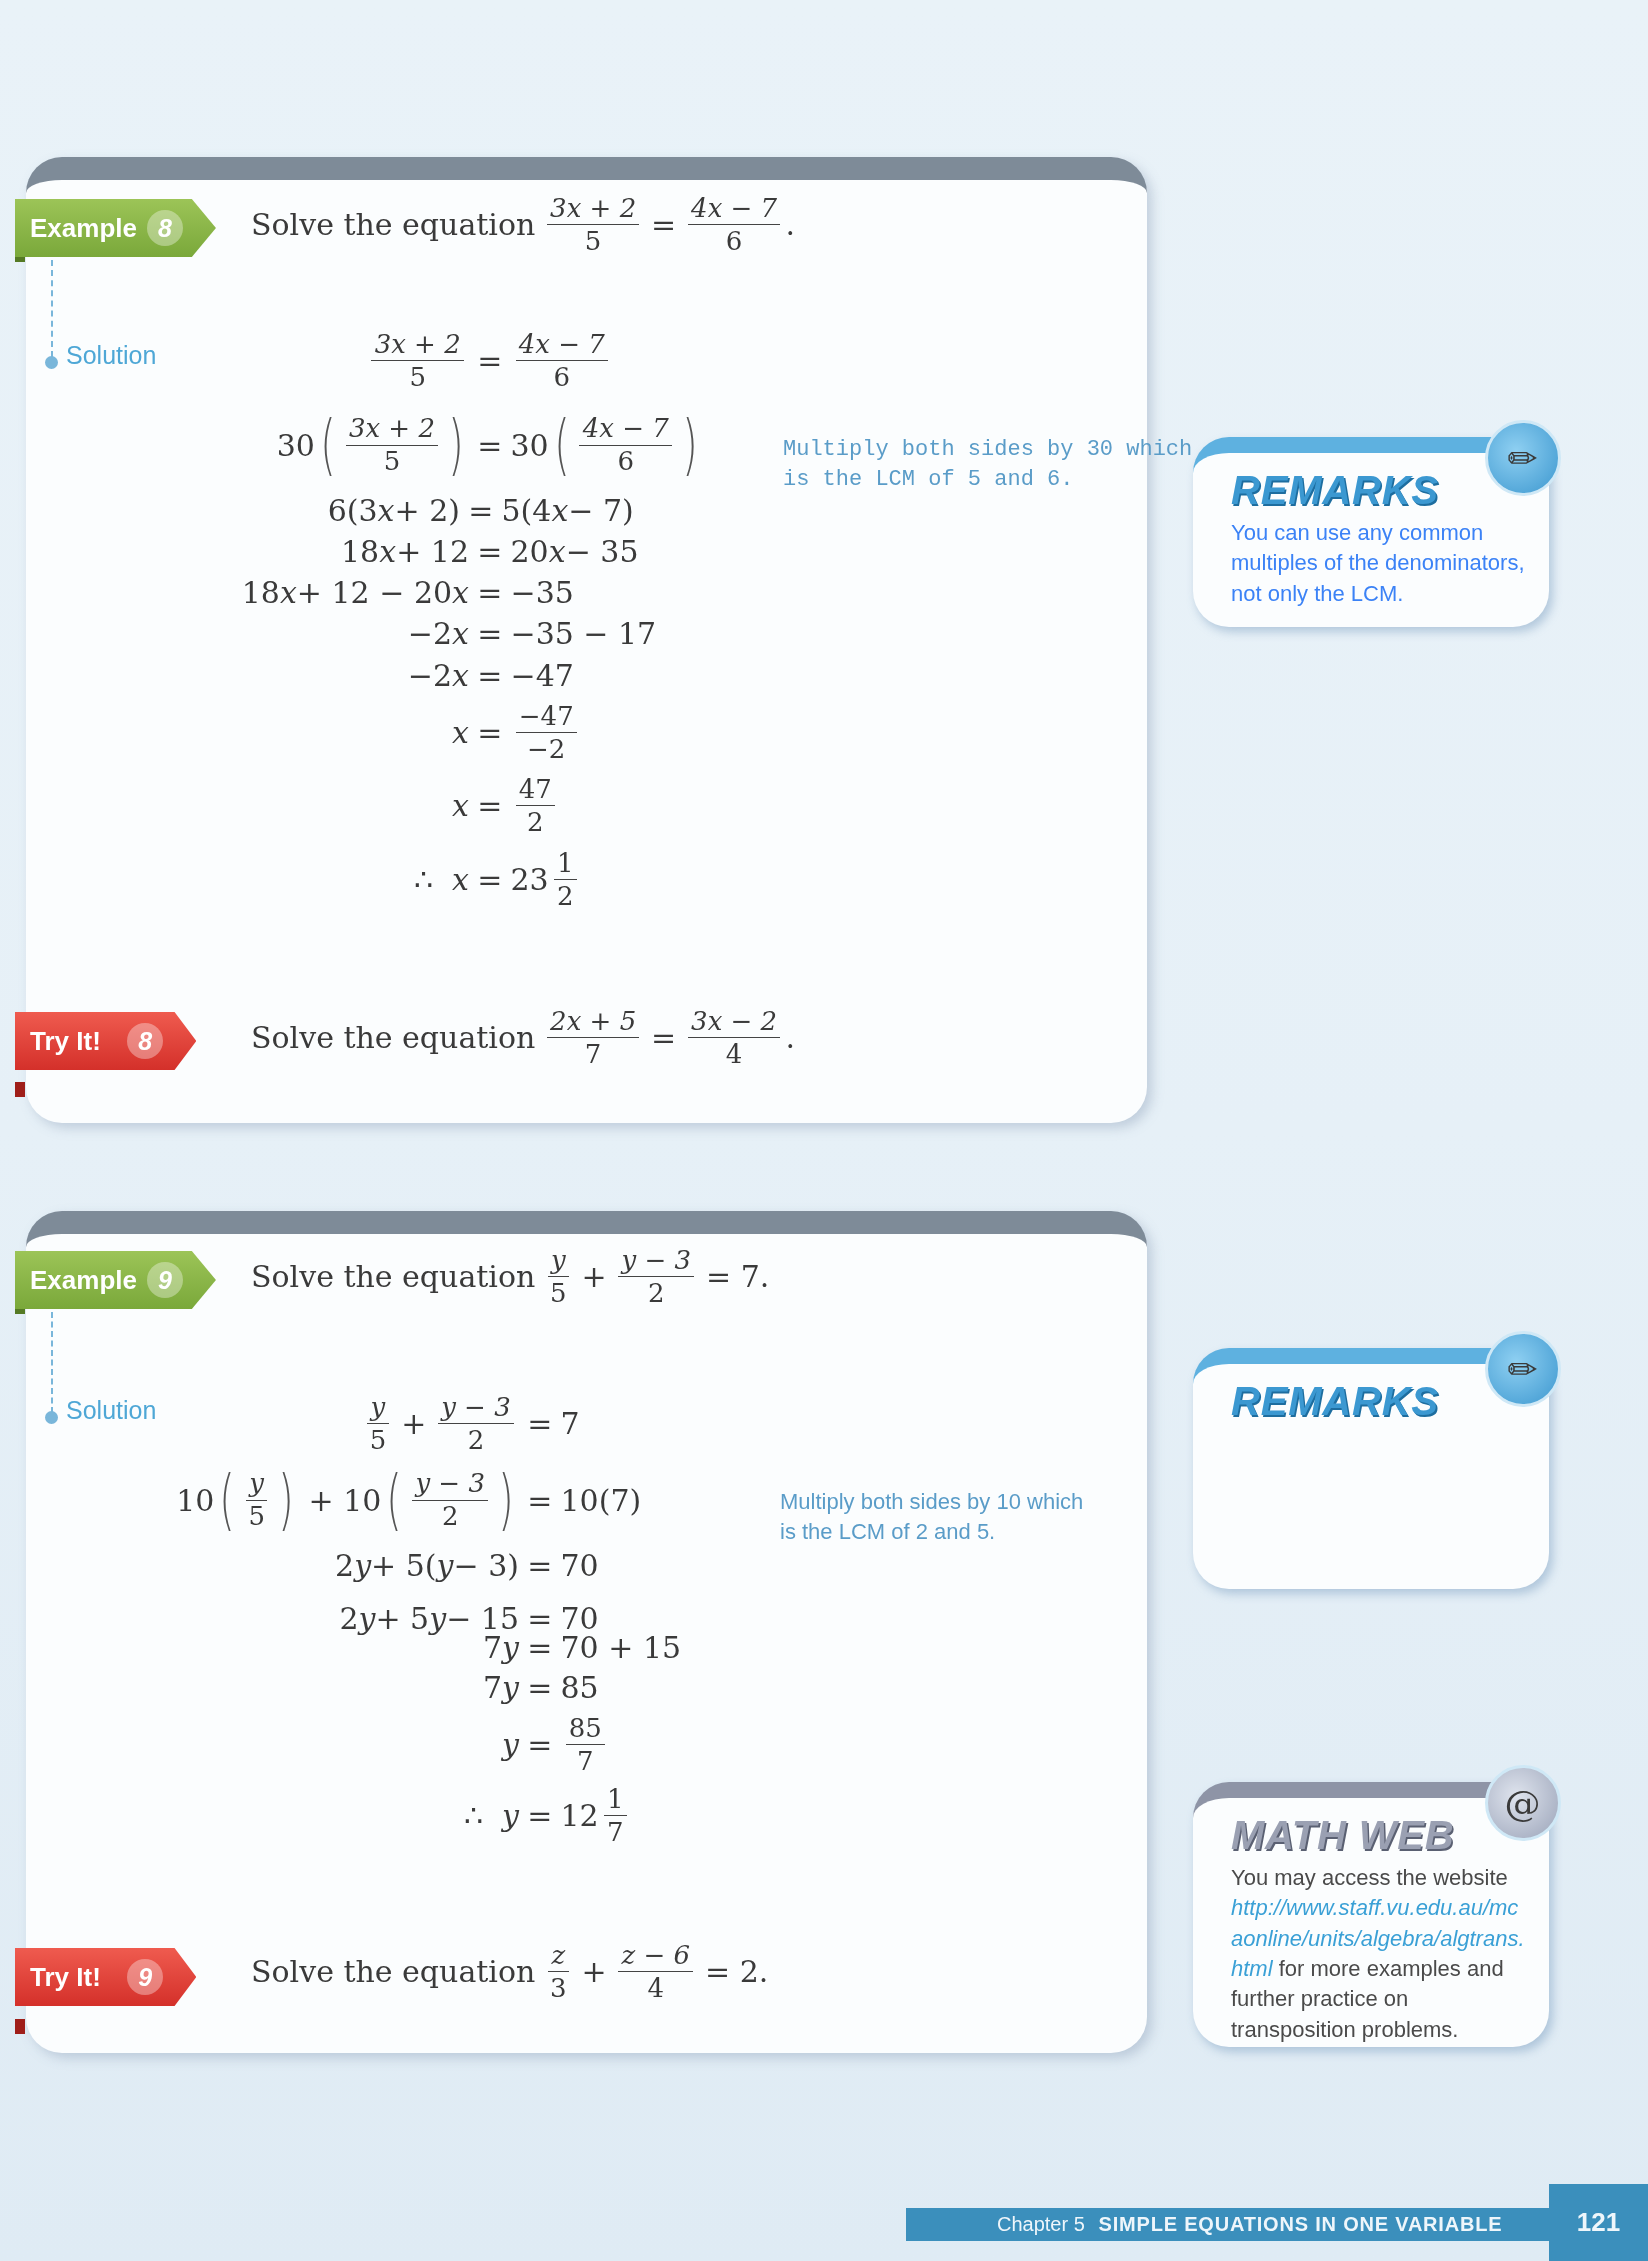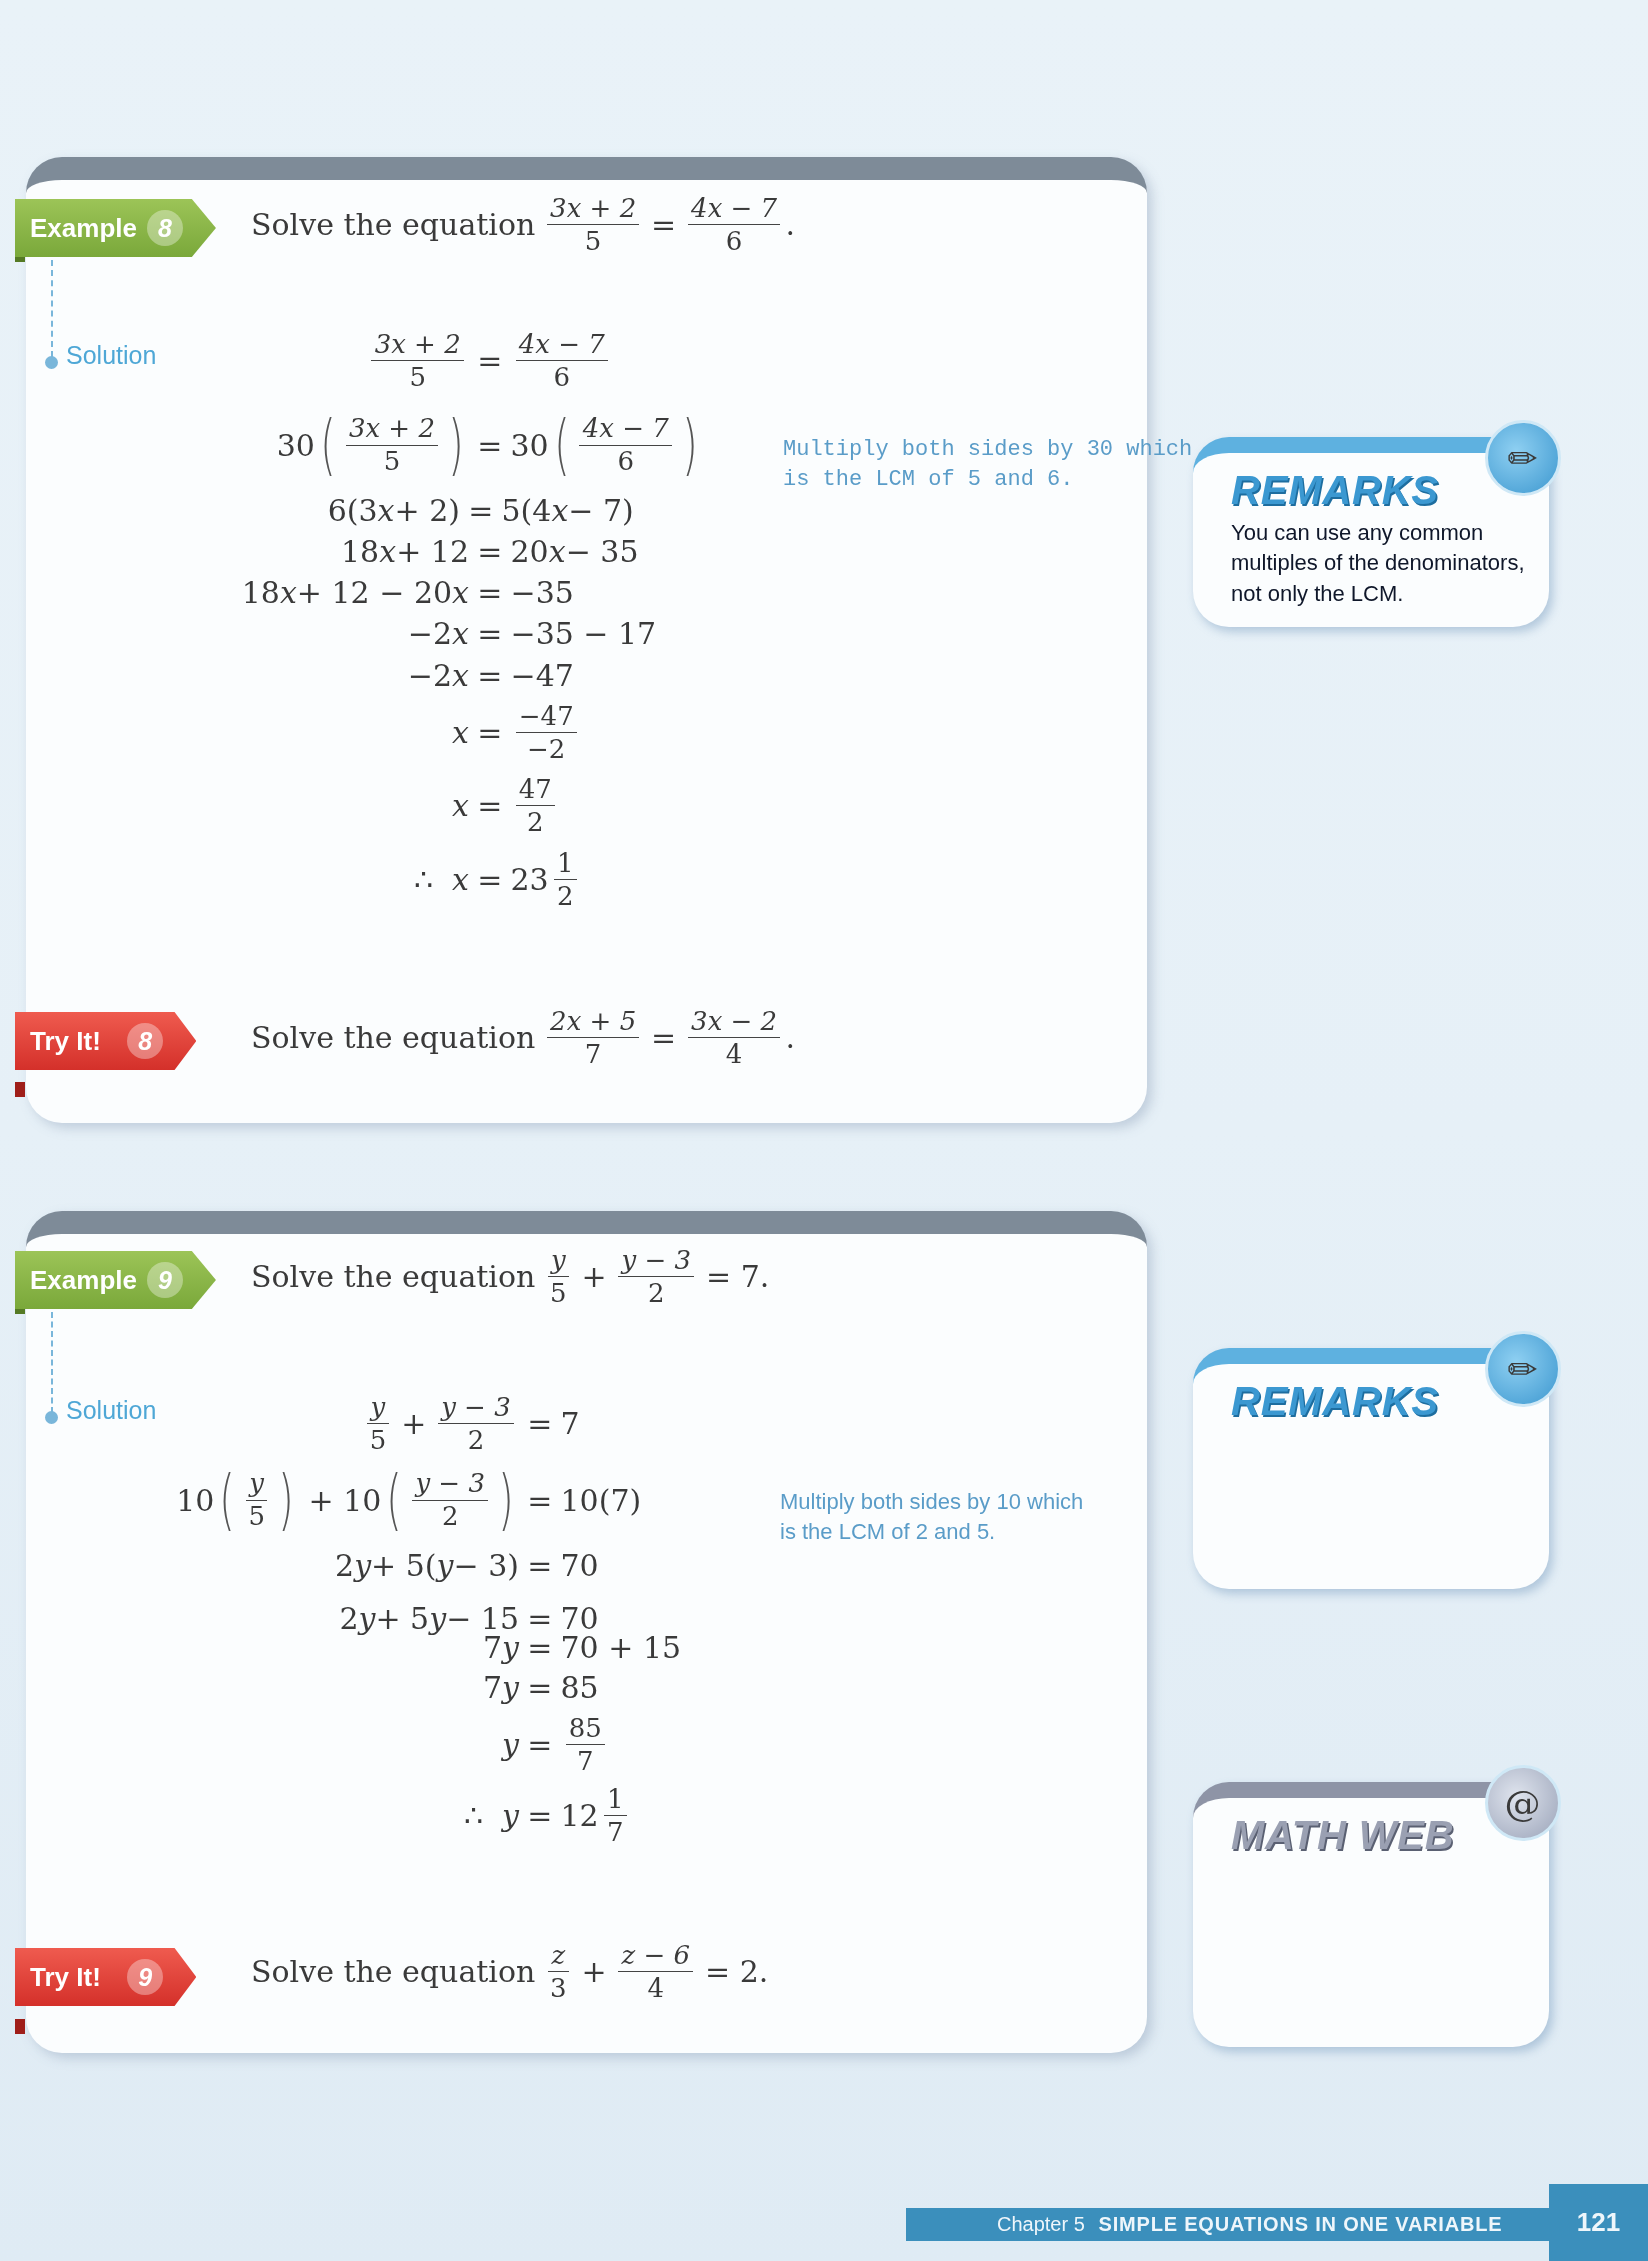--- a/index.html
+++ b/index.html
@@ -114,21 +114,21 @@
   .sidebox .head {
     font-family: "Liberation Sans", sans-serif;
     font-weight: bold; font-style: italic;
     font-size: 40px; letter-spacing: 0.8px;
     color: #3b98d1;
     text-shadow: 1.6px 1.6px 0 #1d6d9f;
   }
   .sidebox.web .head { color: #9aa0b2; text-shadow: 1.6px 1.6px 0 #5a6072; }
   .sidebox .body {
     font-family: "Liberation Sans", sans-serif;
-    font-size: 22px; line-height: 1.38; color: #0f172a;
+    font-size: 22px; line-height: 1.38; color: #3b82f6;
     margin-top: 5px;
   }
   .sidebox.web .body { color: #4a4a4a; }
   .sidebox .link { color: #3aa0d6; font-style: italic; }
   .badge-icon {
     position: absolute; right: -11.5px; top: -33px;
     width: 76px; height: 76px; border-radius: 50%;
     background: radial-gradient(circle at 40% 40%, #8fd0f2, #3c97cf);
     border: 3.3px solid #cfe8f6;
     display: flex; align-items: center; justify-content: center;
@@ -417,20 +417,21 @@
 </div>
 
 <div class="sidebox" style="top:1348px; height:241px;">
   <div class="badge-icon">✏</div>
   <div class="head">REMARKS</div>
 </div>
 
 <div class="sidebox web" style="top:1782px; height:265px;">
   <div class="badge-icon">@</div>
   <div class="head">MATH WEB</div>
+  <div class="body"><span>You may access the website </span><span class="link" style="word-break:break-all;">http://www.staff.vu.edu.au/mcaonline/units/algebra/algtrans.html</span><span> for more examples and further practice on transposition problems.</span></div>
 </div>
 
 <div class="footer-bar"></div>
 <div class="footer-text">
   <span class="chap">Chapter 5</span>
   <span class="title">SIMPLE EQUATIONS IN ONE VARIABLE</span>
 </div>
 <div class="page-num">121</div>
 
 

